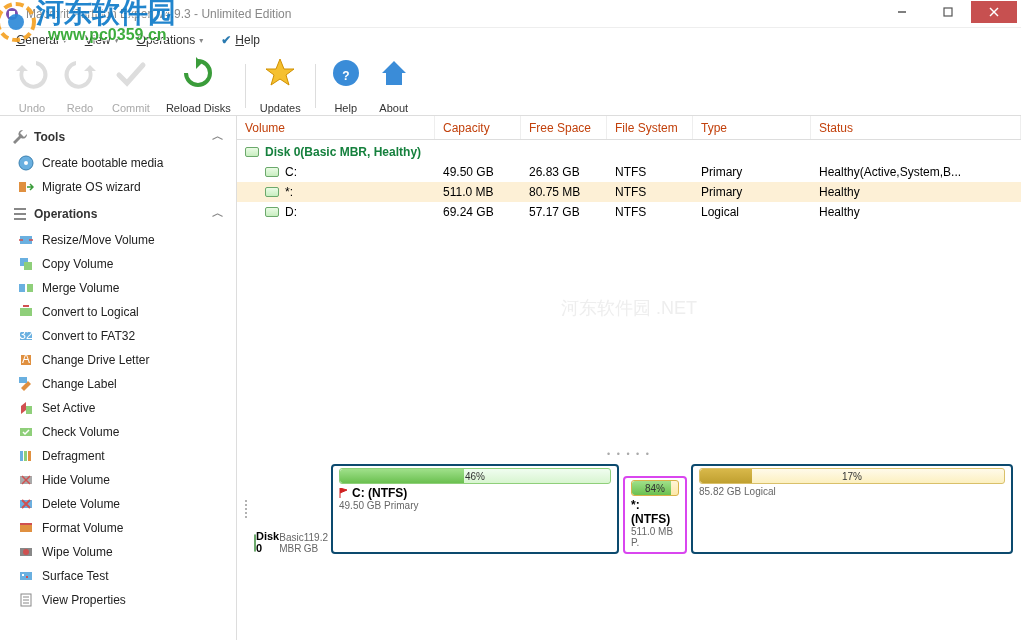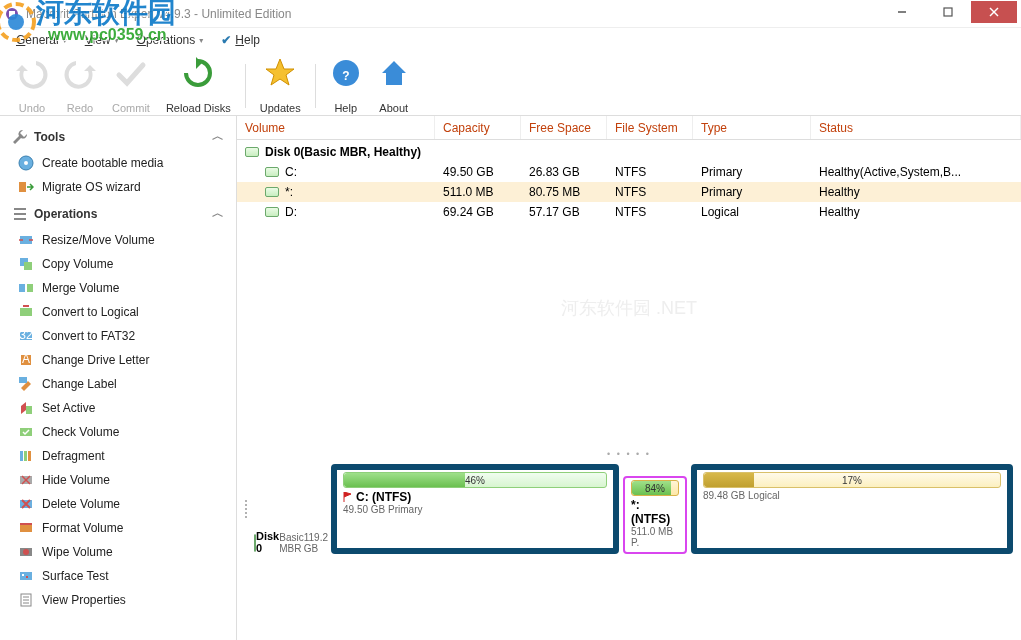--- a/index.html
+++ b/index.html
@@ -44,21 +44,21 @@
 .col-h { display: flex; align-items: center; padding: 0 8px; border-right: 1px solid #eee; color: #c2410c; font-size: 12px; }
 .col-vol { width: 198px; }
 .col-cap { width: 86px; }
 .col-free { width: 86px; }
 .col-fs { width: 86px; }
 .col-type { width: 118px; }
 .col-status { flex: 1; }
 
 
 .vol-group { padding: 2px 0; }
-.vol-group-hdr { display: flex; align-items: center; padding: 3px 8px; font-weight: bold; color: #000000; gap: 6px; }
+.vol-group-hdr { display: flex; align-items: center; padding: 3px 8px; font-weight: bold; color: #15803d; gap: 6px; }
 .vol-row { display: flex; align-items: center; height: 20px; padding-left: 20px; }
 .vol-row.selected { background: #fdf0d6; }
 .vol-row .cell { padding: 0 8px; }
 .vol-row .c-vol { width: 178px; display: flex; align-items: center; gap: 6px; }
 .vol-row .c-cap { width: 86px; }
 .vol-row .c-free { width: 86px; }
 .vol-row .c-fs { width: 86px; }
 .vol-row .c-type { width: 118px; }
 .vol-row .c-status { flex: 1; }
 
@@ -70,21 +70,21 @@
 
 .disk-map-wrap { display: flex; padding: 6px 8px; gap: 4px; align-items: stretch; }
 .dots-handle { width: 6px; display: flex; flex-direction: column; justify-content: center; gap: 2px; }
 .dots-handle span { width:2px; height:2px; background:#999; border-radius:50%; }
 .disk-info { width: 72px; display: flex; flex-direction: row; align-items: flex-end; justify-content: center; }
 .disk-info-icon { width: 40px; height: 18px; border: 1px solid #6ba96b; border-radius: 3px; background: linear-gradient(#eafbe5,#c8eec0); margin-bottom: 2px; }
 .disk-info-name { font-weight: bold; font-size: 11px; }
 .disk-info-sub { font-size: 10px; color: #666; }
 
 .part-boxes { flex: 1; display: flex; gap: 4px; }
-.part-box { border: 6px solid #0c4a6e; border-radius: 4px; padding: 2px 6px 4px 6px; display: flex; flex-direction: column; position: relative; background: #fff; }
+.part-box { border: 2px solid #0c4a6e; border-radius: 4px; padding: 2px 6px 4px 6px; display: flex; flex-direction: column; position: relative; background: #fff; }
 .part-box.sel { border: 2px solid #d946ef; margin-top: 12px; }
 .part-bar { height: 16px; border-radius: 3px; position: relative; margin-bottom: 2px; overflow: hidden; }
 .part-bar-fill { height: 100%; border-radius: 3px 0 0 3px; }
 .part-bar-pct { position: absolute; top: 0; left: 50%; transform: translateX(-50%); font-size: 10px; line-height: 16px; color: #333; }
 .part-label { font-size: 10px; font-weight: bold; display: flex; align-items: center; gap: 3px; }
 .part-sub { font-size: 10px; color: #666; }
 
 .bar-green-outer { background: linear-gradient(#f0fdf0,#d8f5d0); border: 1px solid #8fcf7a; }
 .bar-green-fill { background: linear-gradient(#9fe08a,#6bc050); }
 .bar-sel-outer { background: linear-gradient(#fff4d6,#fde8a8); border: 1px solid #d9b24a; }
@@ -460,21 +460,21 @@
             <div class="part-label">
               <span>*: (NTFS)</span>
             </div>
             <div class="part-sub">511.0 MB P.</div>
           </div>
           <div class="part-box" style="width: 322px;">
             <div class="part-bar bar-yellow-outer">
               <div class="part-bar-fill bar-yellow-fill" style="width:17%"></div>
               <div class="part-bar-pct">17%</div>
             </div>
-            <div class="part-sub">89.48 GB Logical</div>
+            <div class="part-sub">85.82 GB Logical</div>
           </div>
         </div>
     </div>
     <div style="height:80px"></div>
   </div>
 </div>
 
 <div class="watermark">
   <svg class="watermark-icon" viewBox="0 0 44 44">
       <circle cx="22" cy="22" r="18" fill="none" stroke="#f5a020" stroke-width="4" stroke-dasharray="8 4"></circle>

